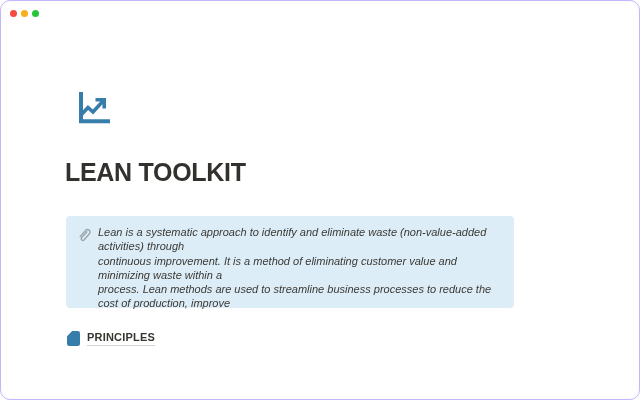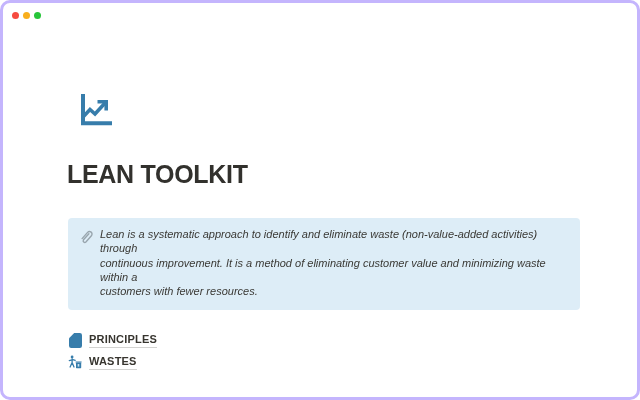--- a/index.html
+++ b/index.html
@@ -1,37 +1,37 @@
 <!DOCTYPE html>
 <html><head>
 <meta charset="utf-8">
 <style>
   html,body{margin:0;padding:0;background:#fff;}
   body{font-family:"Liberation Sans","DejaVu Sans",sans-serif;}
   .window{
     position:relative;width:640px;height:400px;background:#ffffff;
-    border-radius:10px;border:3px solid #c4b5fd;box-sizing:border-box;overflow:hidden;
+    border-radius:10px;border:1px solid #c4b5fd;box-sizing:border-box;overflow:hidden;
   }
   .traffic{position:absolute;top:9px;left:9px;display:flex;gap:4px;}
   .light{width:7px;height:7px;border-radius:50%;}
   .page-icon-large{position:absolute;left:73px;top:87px;width:40px;height:40px;}
   .page-title{
     position:absolute;left:64px;top:158px;
     font-size:25px;font-weight:700;color:#32312d;letter-spacing:-0.3px;line-height:1.1;
   }
   .callout{
-    position:absolute;left:65px;top:215px;width:512px;height:92px;
+    position:absolute;left:65px;top:215px;width:448px;height:92px;
     background:#ddedf7;border-radius:4px;box-sizing:border-box;
   }
   .callout .clip{position:absolute;left:10px;top:9px;width:18px;height:18px;}
   .callout .text{
     position:absolute;left:32px;top:9px;right:12px;
     font-size:11px;font-style:italic;color:#3a3935;line-height:14.3px;
   }
-  .links{position:absolute;left:65px;top:330px;display:flex;flex-direction:column;gap:7px;}
+  .links{position:absolute;left:65px;top:330px;display:flex;flex-direction:column;}
   .link-row{display:flex;align-items:center;gap:7px;height:15px;cursor:pointer;}
   .link-row .licon{width:14px;height:15px;flex:0 0 auto;display:flex;align-items:center;justify-content:center;}
   .link-label{
     font-size:11px;font-weight:600;color:#37352f;letter-spacing:0.2px;
     border-bottom:1px solid rgba(55,53,47,0.22);padding-bottom:2px;line-height:11px;
   }
 </style>
 </head>
 <body>
 
@@ -55,43 +55,31 @@
 
   <div class="callout">
     <div class="clip">
       <svg width="18" height="18" viewBox="0 0 18 18" fill="none">
         <path d="M4.1 11.6 L9.6 5.4 a2.5 2.5 0 0 1 3.8 3.3 L7.9 14.9 a1.6 1.6 0 0 1 -2.4 -2.1 L10.9 6.7" stroke="#98a5ad" stroke-width="1.4" stroke-linecap="round" fill="none"></path>
       </svg>
     </div>
     <div class="text">
       <div>Lean is a systematic approach to identify and eliminate waste (non-value-added activities) through</div>
       <div>continuous improvement. It is a method of eliminating customer value and minimizing waste within a</div>
-      <div>customers with fewer resources.</div>
+      <div>process. Lean methods are used to streamline business processes to reduce the cost of production, improve</div>
     </div>
   </div>
 
   <div class="links">
 
     <div class="link-row">
       <span class="licon">
         <svg width="13" height="15" viewBox="0 0 13 15">
           <path d="M5.2 0 H10.8 A2.2 2.2 0 0 1 13 2.2 V12.8 A2.2 2.2 0 0 1 10.8 15 H2.2 A2.2 2.2 0 0 1 0 12.8 V5.2 Z" fill="#377dab"></path>
         </svg>
       </span>
       <span class="link-label">PRINCIPLES</span>
     </div>
 
 
-    <div class="link-row">
-      <span class="licon">
-        <svg width="14" height="15" viewBox="0 0 14 15" fill="none">
-          <circle cx="4.1" cy="1.9" r="1.4" fill="#377dab"></circle>
-          <path d="M4.1 3.6 V7.6 M4.1 4.8 L1.3 5.6 M4.1 4.4 L7.2 5.4 M4.1 7.6 L2.1 12 M4.1 7.6 L6 12" stroke="#377dab" stroke-width="1.3" stroke-linecap="round"></path>
-          <rect x="8" y="7.6" width="5.2" height="5.6" rx="0.6" fill="#377dab"></rect>
-          <rect x="7.5" y="6.4" width="6.2" height="1.2" rx="0.4" fill="#377dab"></rect>
-          <rect x="9.7" y="9" width="1.6" height="2.6" fill="#ddedf7" opacity="0.9"></rect>
-        </svg>
-      </span>
-      <span class="link-label">WASTES</span>
-    </div>
 
   </div>
 </div>
 
 </body></html>

